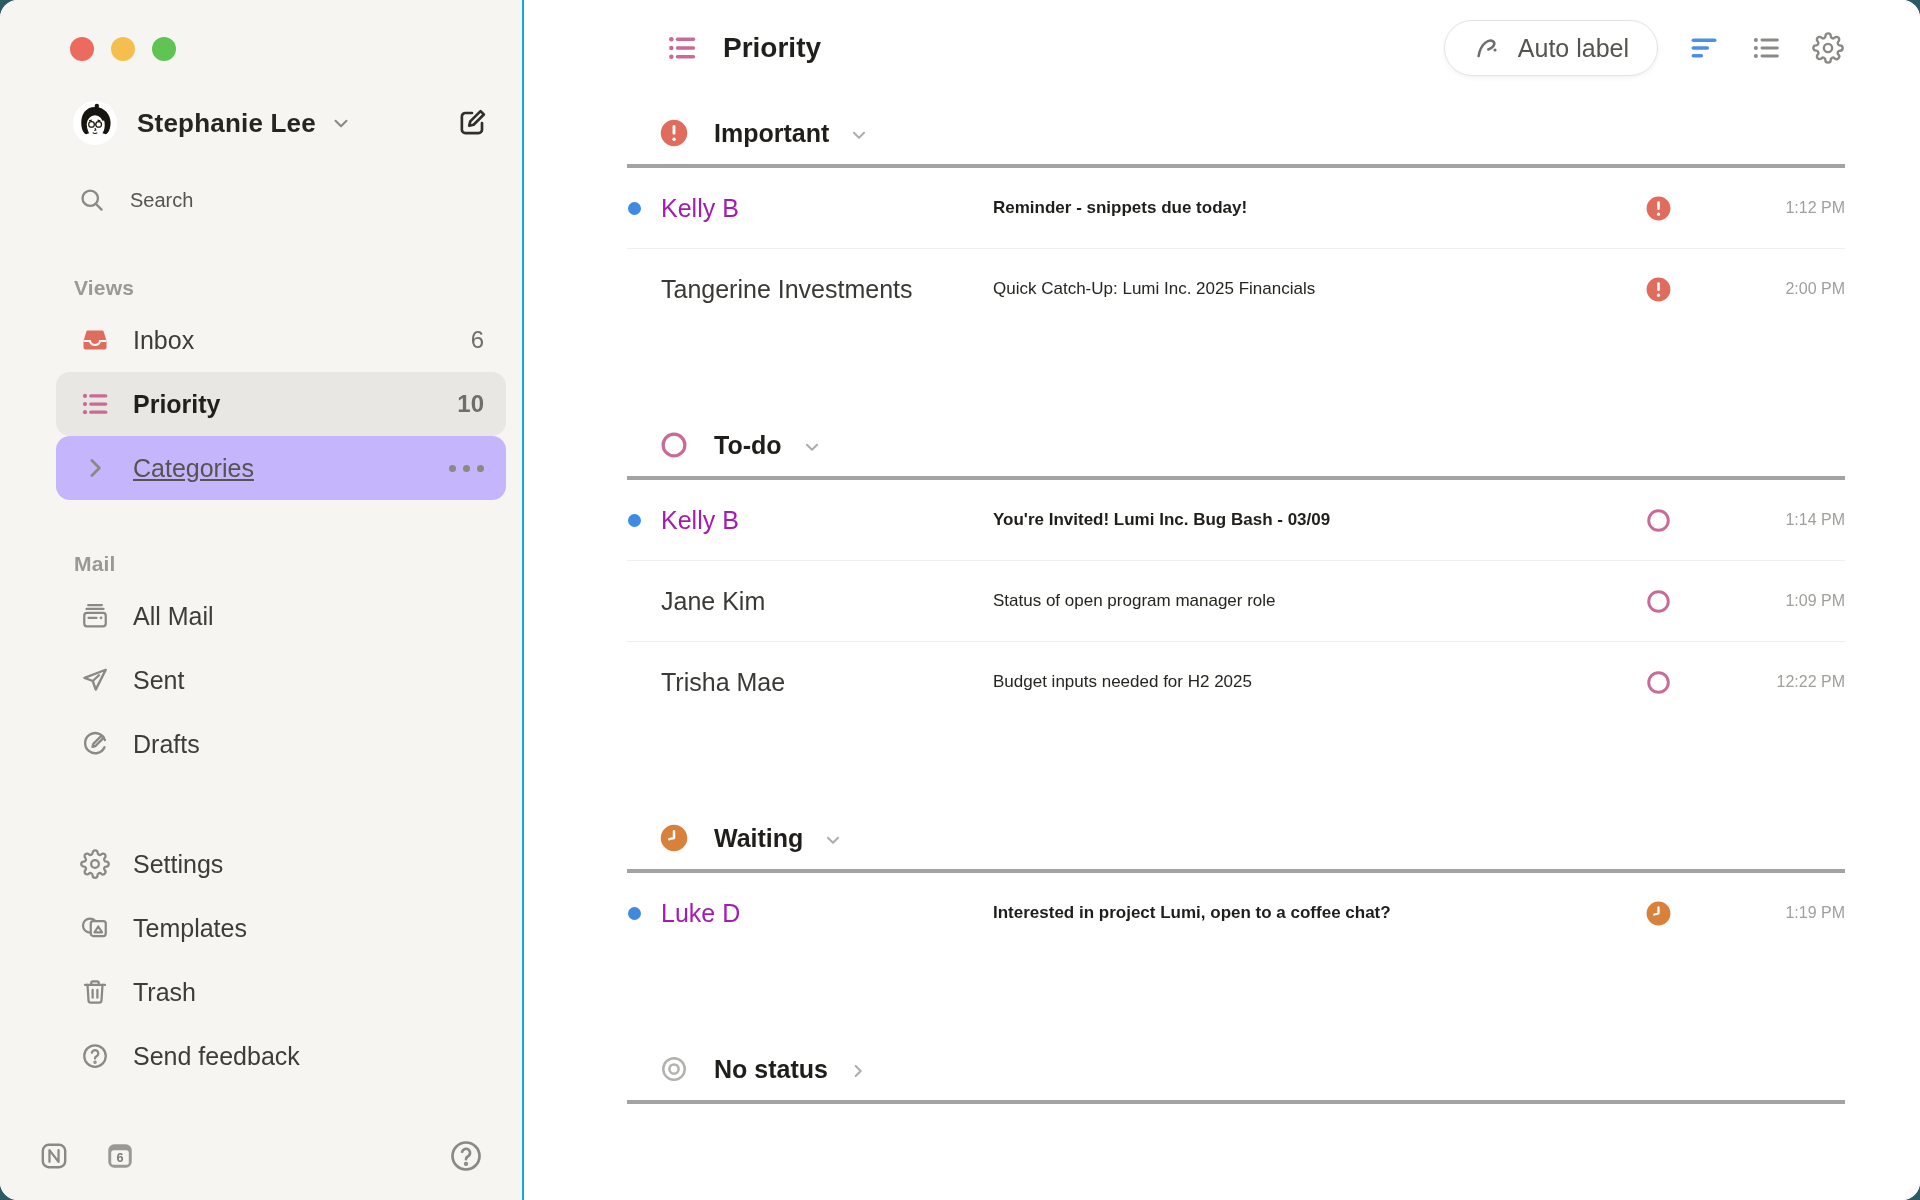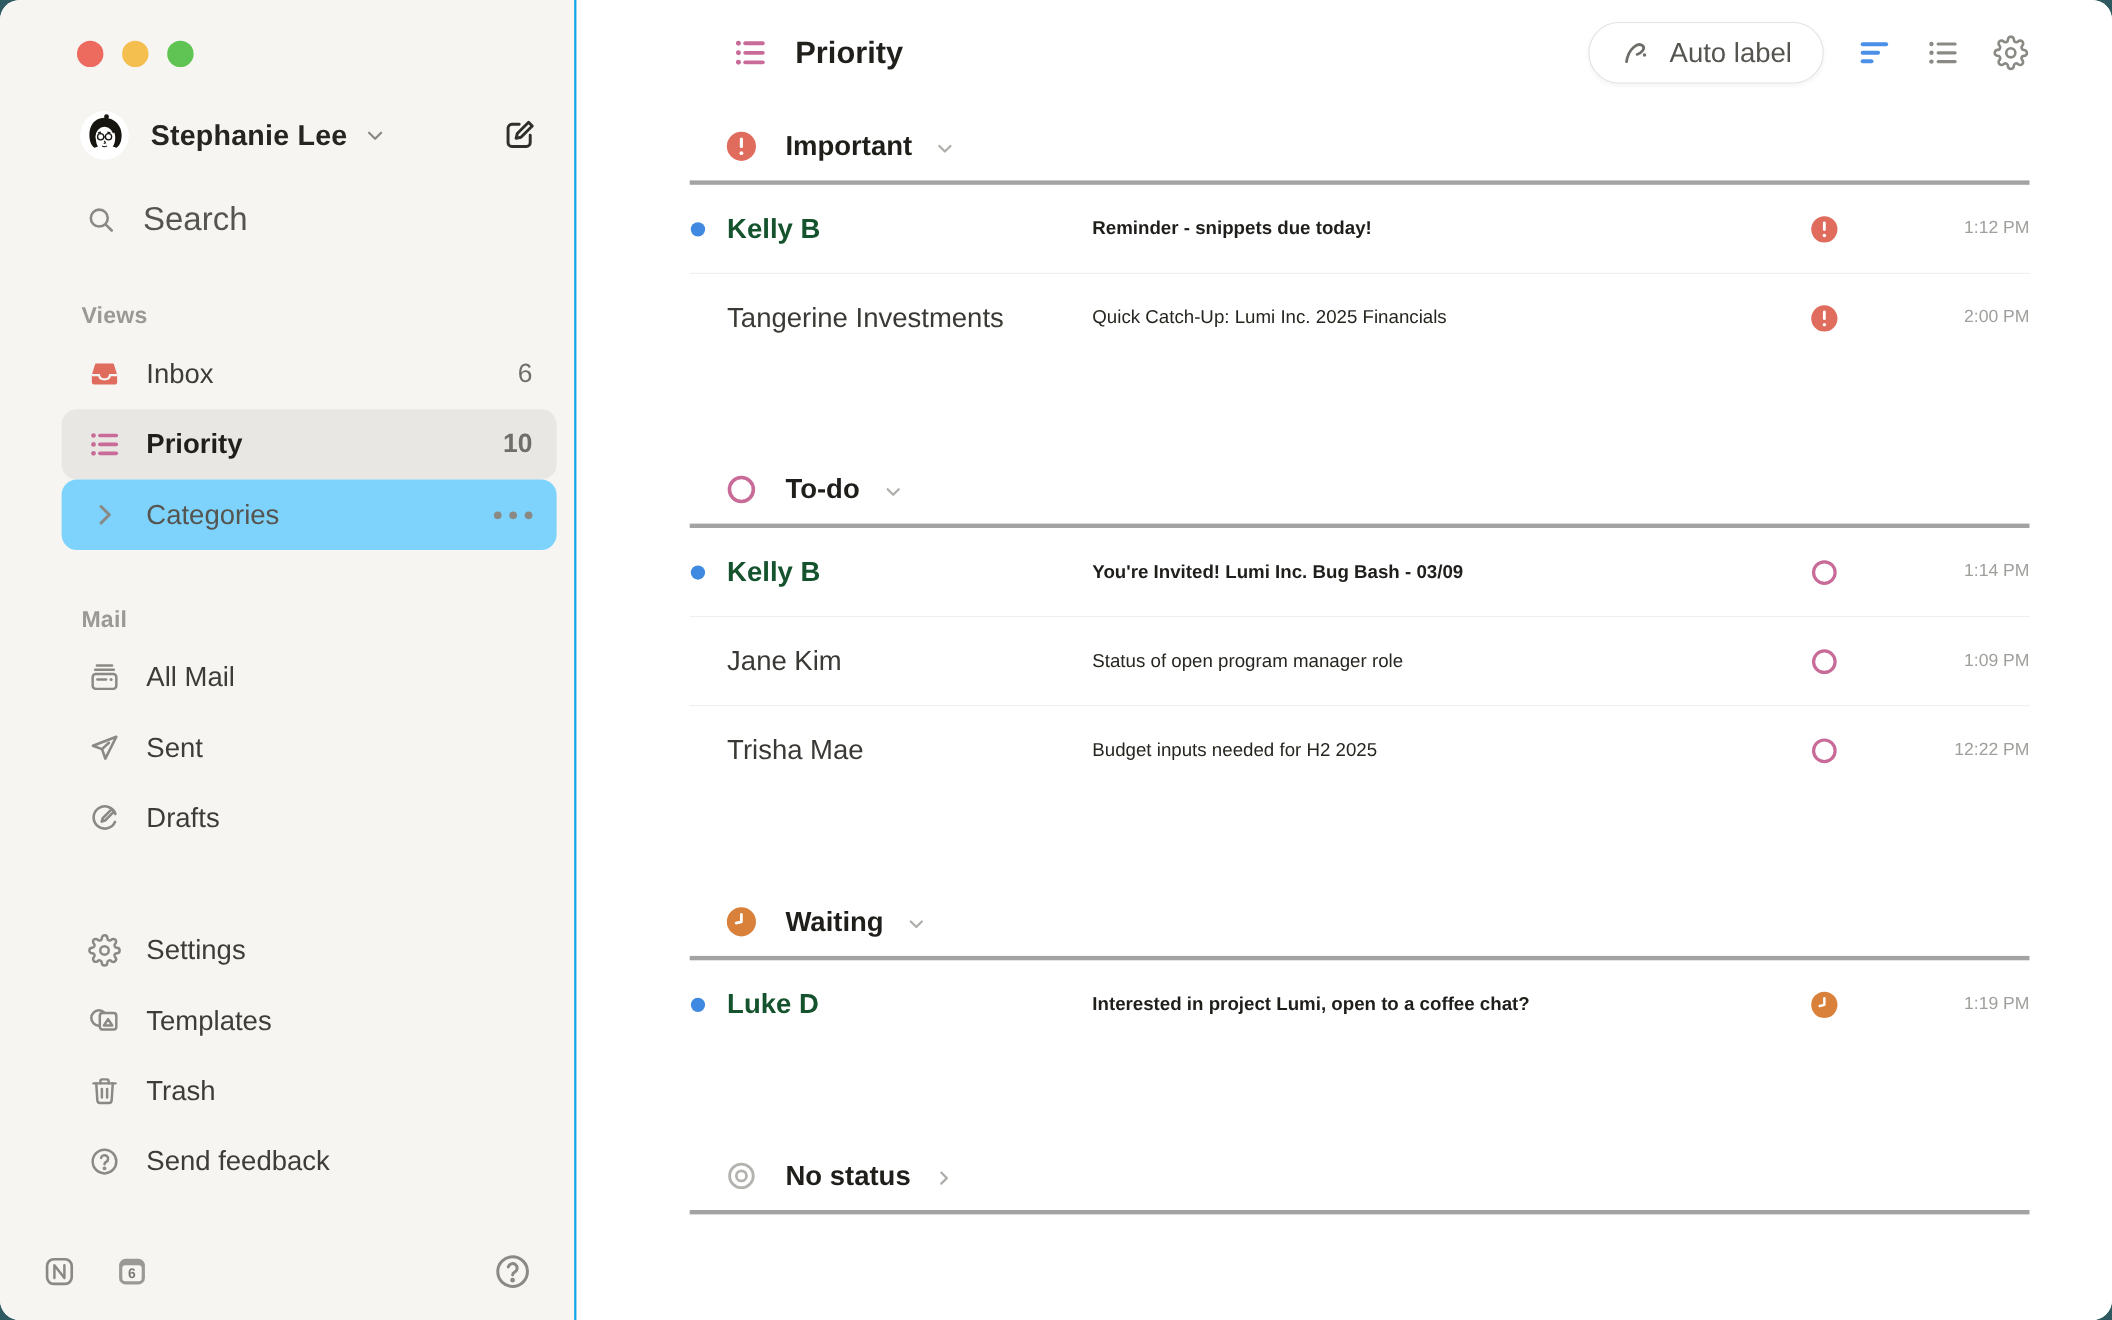--- a/index.html
+++ b/index.html
@@ -14,29 +14,29 @@
   .tl.red{background:#ed6a5e;} .tl.yellow{background:#f4bf4f;} .tl.green{background:#5fc454;}
 
   .user-row{display:flex;align-items:center;margin:37px 34px 0 33px;height:50px;cursor:default;}
   .avatar{width:44px;height:44px;border-radius:50%;overflow:hidden;flex-shrink:0;background:#fff;}
   .user-name{font-size:26px;font-weight:700;color:#262521;margin-left:20px;letter-spacing:.2px;}
   .user-chevron{margin-left:14px;width:22px;height:22px;}
   .compose{margin-left:auto;width:32px;height:32px;}
 
   .search-row{display:flex;align-items:center;margin:28px 34px 0 38px;height:48px;}
   .search-row .s-icon{width:28px;height:28px;margin-right:24px;}
-  .search-label{font-size:30px;color:#55544f;}
+  .search-label{font-size:20px;color:#55544f;}
 
   .section-label{margin:52px 0 8px 34px;font-size:21px;font-weight:600;color:#9a9995;letter-spacing:.2px;}
   .nav-item{height:64px;margin:0 16px;border-radius:14px;display:flex;align-items:center;
             padding:0 22px 0 24px;font-size:25px;color:#3d3c38;cursor:default;}
   .nav-item .n-icon{width:30px;height:30px;margin-right:23px;flex-shrink:0;display:flex;align-items:center;}
   .nav-item .badge{margin-left:auto;font-size:24px;color:#6f6e6a;}
   .nav-item.selected{background:#e9e7e3;font-weight:700;color:#201f1c;}
-  .nav-item.cat-row{background:#7dd3fc;color:#55544f;}
+  .nav-item.cat-row{background:#c4b5fd;color:#55544f;text-decoration:underline;}
   .more-dots{margin-left:auto;display:flex;gap:7px;}
   .more-dots i{width:7px;height:7px;border-radius:50%;background:#8a8984;}
 
   .footer-nav{margin-top:56px;}
   .bottom-bar{position:absolute;left:38px;right:38px;bottom:22px;display:flex;align-items:center;gap:34px;height:44px;}
   .bottom-bar .b-icon{width:32px;height:32px;}
   .bottom-bar .help{margin-left:auto;width:36px;height:36px;}
 
   
   .main{flex:1;background:#fff;display:flex;flex-direction:column;}
@@ -58,21 +58,21 @@
   .group-icon svg{width:30px;height:30px;}
   .group-label{font-size:25px;font-weight:700;color:#1f1e1b;margin-right:19px;}
   .group-chevron{width:22px;height:22px;display:flex;margin-top:3px;}
 
   .row{display:grid;grid-template-columns:34px 332px 1fr 48px 152px;align-items:center;height:80px;
        border-bottom:1px solid #f0efed;}
   .row:last-child{border-bottom:none;}
   .udot{width:13px;height:13px;border-radius:50%;margin-left:1px;}
   .udot.on{background:#3f8ae0;}
   .sender{font-size:25px;color:#3a3935;white-space:nowrap;overflow:hidden;}
-  .sender.unread{font-weight:700;color:#14532d;}
+  .sender.unread{font-weight:400;color:#a21caf;}
   .subject{font-size:17px;color:#26251f;white-space:nowrap;overflow:hidden;}
   .subject.unread-s{font-weight:600;color:#1f1e1b;}
   .status{display:flex;}
   .status svg{width:27px;height:27px;}
   .time{font-size:16px;color:#a09f9b;text-align:right;white-space:nowrap;}
 </style>
 </head>
 <body>
 
 <div class="window">

